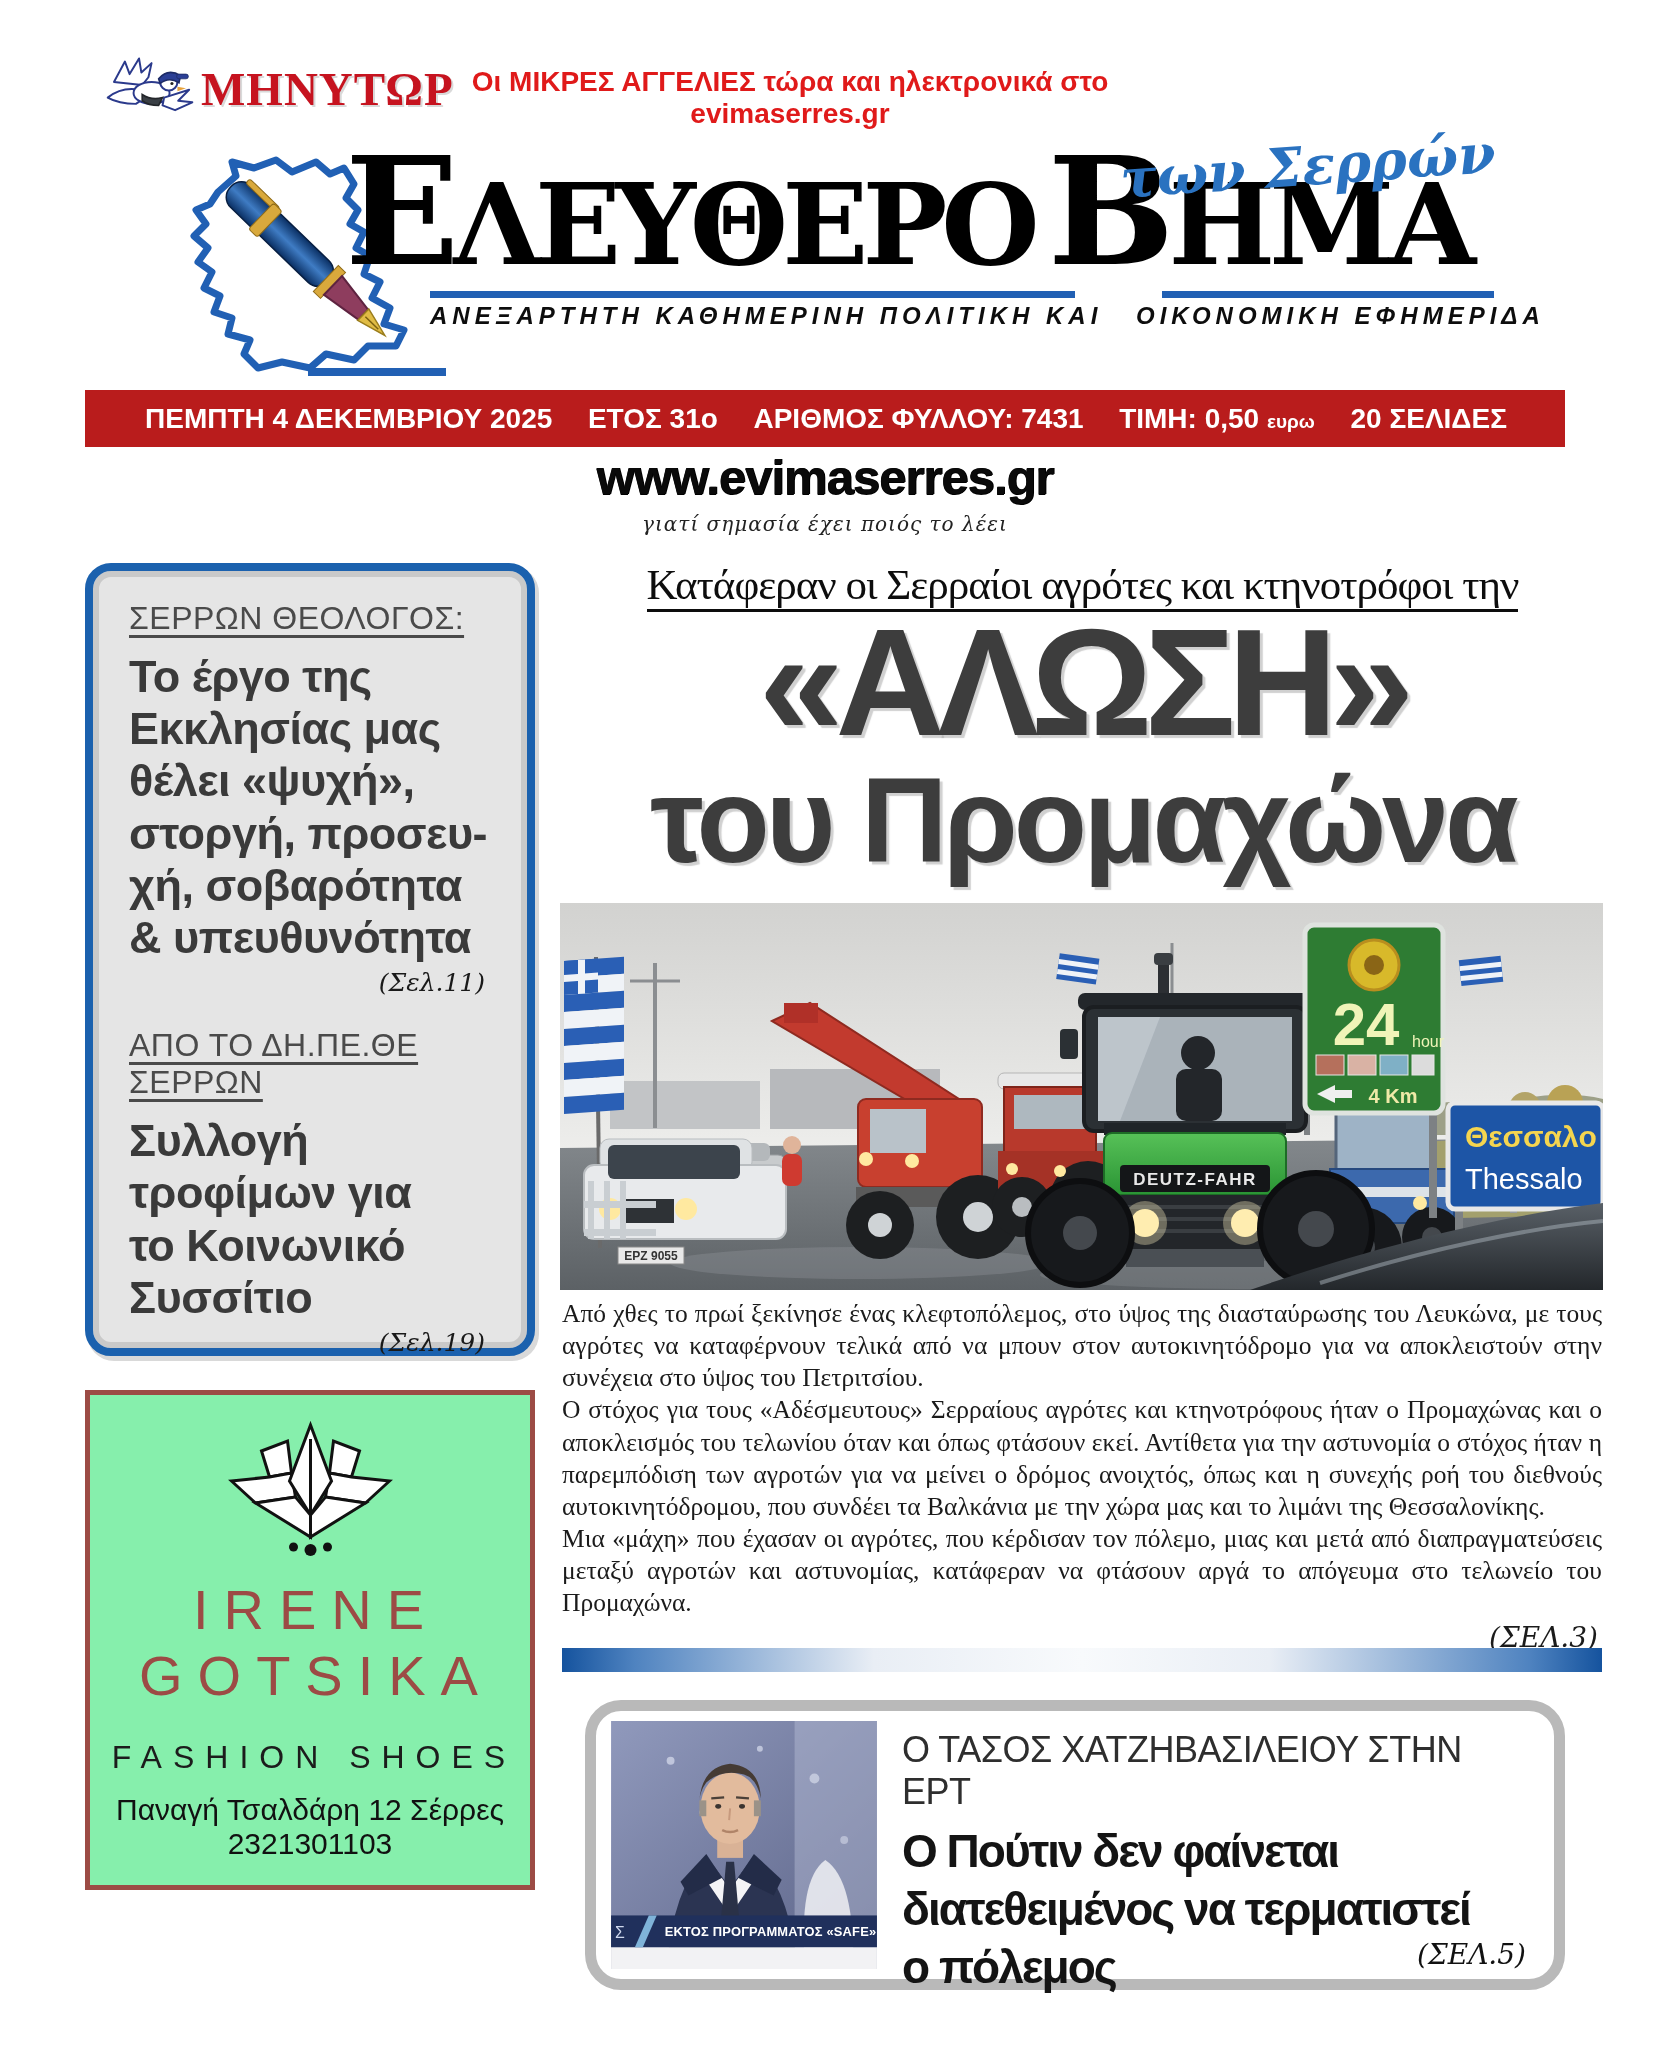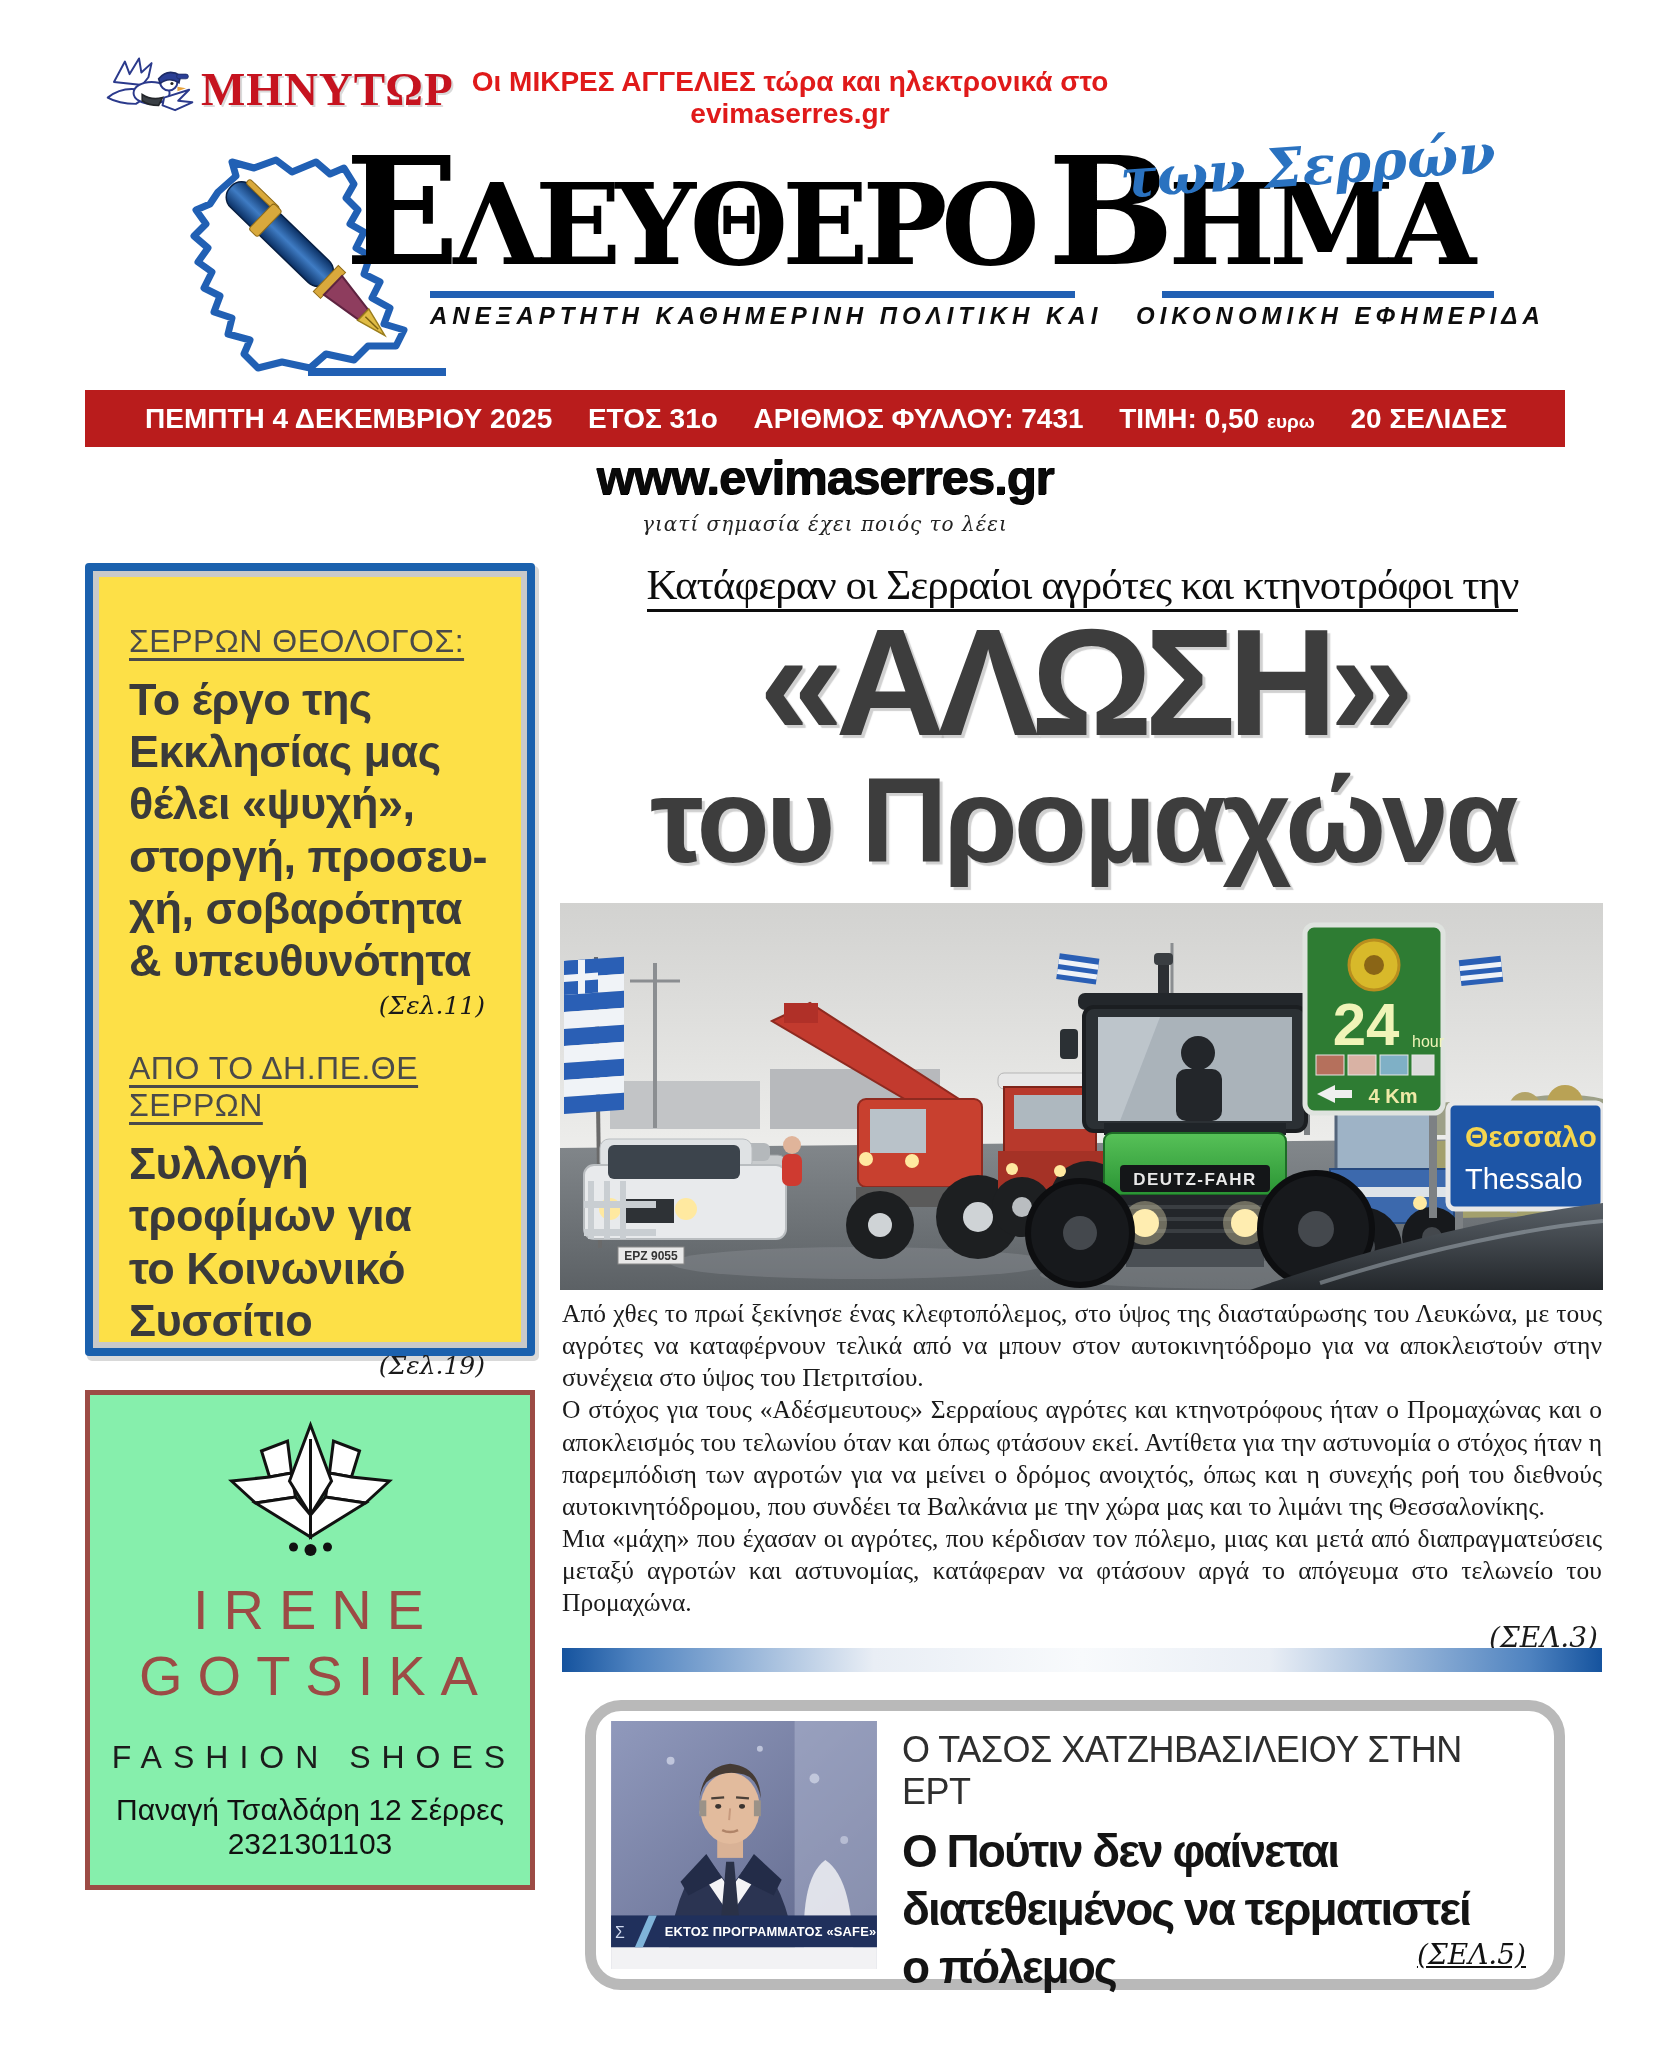--- a/index.html
+++ b/index.html
@@ -34,24 +34,24 @@
   .info-unit{font-size:19px;font-weight:700;}
 
   .site-url{left:85px;top:449px;width:1480px;text-align:center;font-size:49px;
       font-weight:700;color:#0a0a0a;letter-spacing:-1px;
       text-shadow:1px 0 0 #000,0 1px 0 #000;}
   .site-tag{left:85px;top:512px;width:1480px;text-align:center;
       font-family:"DejaVu Serif",serif;font-style:italic;font-size:20px;color:#222;
       letter-spacing:1px;}
 
   
-  .side-box{left:85px;top:563px;width:450px;height:793px;background:#fde047;
-      border:8px solid #1b61ae;border-radius:4px;box-sizing:border-box;
+  .side-box{left:85px;top:563px;width:450px;height:793px;background:#e5e5e5;
+      border:8px solid #1b61ae;border-radius:26px;box-sizing:border-box;
       box-shadow:inset 0 0 0 6px #c9c9c9, 3px 4px 0 1px #d9d9d9;
-      padding:52px 28px 0 36px;}
+      padding:29px 28px 0 36px;}
   .side-kicker{font-size:32px;color:#4a4a4a;letter-spacing:.5px;
       text-decoration:underline;text-underline-offset:6px;margin-bottom:14px;}
   .side-title{font-weight:700;font-size:45px;line-height:1.16;color:#3a3a3a;
       letter-spacing:-.5px;}
   .side-ref{text-align:right;font-family:"DejaVu Serif",serif;font-style:italic;
       font-size:25px;color:#1a1a1a;margin:4px 14px 30px 0;}
 
   
   .ad-box{left:85px;top:1390px;width:450px;height:500px;background:#86efac;
       border:5px solid #9c4b45;box-sizing:border-box;text-align:center;
@@ -88,21 +88,21 @@
   
   .sec-box{left:585px;top:1700px;width:980px;height:290px;background:#fff;
       border:11px solid #b9b9b9;border-radius:36px;box-sizing:border-box;
       display:flex;gap:24px;padding:10px 24px 8px 14px;}
   .sec-photo{width:268px;height:248px;flex:none;}
   .sec-text{flex:1;position:relative;}
   .sec-kicker{font-size:36px;color:#2e2e2e;margin:8px 0 10px;letter-spacing:-.5px;}
   .sec-title{font-weight:700;font-size:46px;line-height:1.26;color:#141414;
       letter-spacing:-2px;}
   .sec-ref{position:absolute;right:4px;bottom:0;font-family:"DejaVu Serif",serif;
-      font-style:italic;font-size:28px;color:#111;text-decoration:underline;}
+      font-style:italic;font-size:28px;color:#111;}
 </style>
 </head>
 <body>
 
 <div class="page">
 
   <div class="abs menytor">
     <svg width="94" height="74" viewBox="0 0 120 90">
       <g stroke="#2b3a8c" stroke-width="2.5" fill="#ffffff" stroke-linejoin="round">
         <path d="M14,36 L28,10 L34,26 L46,6 L49,24 L62,12 L58,30 L50,40 Z"></path>

